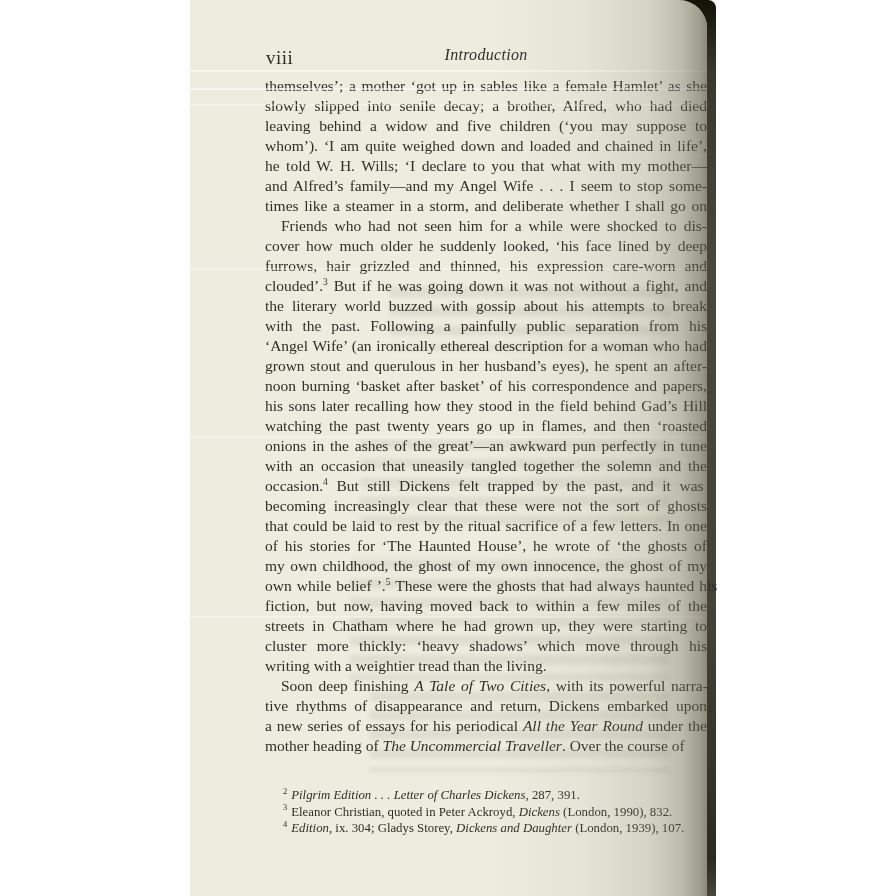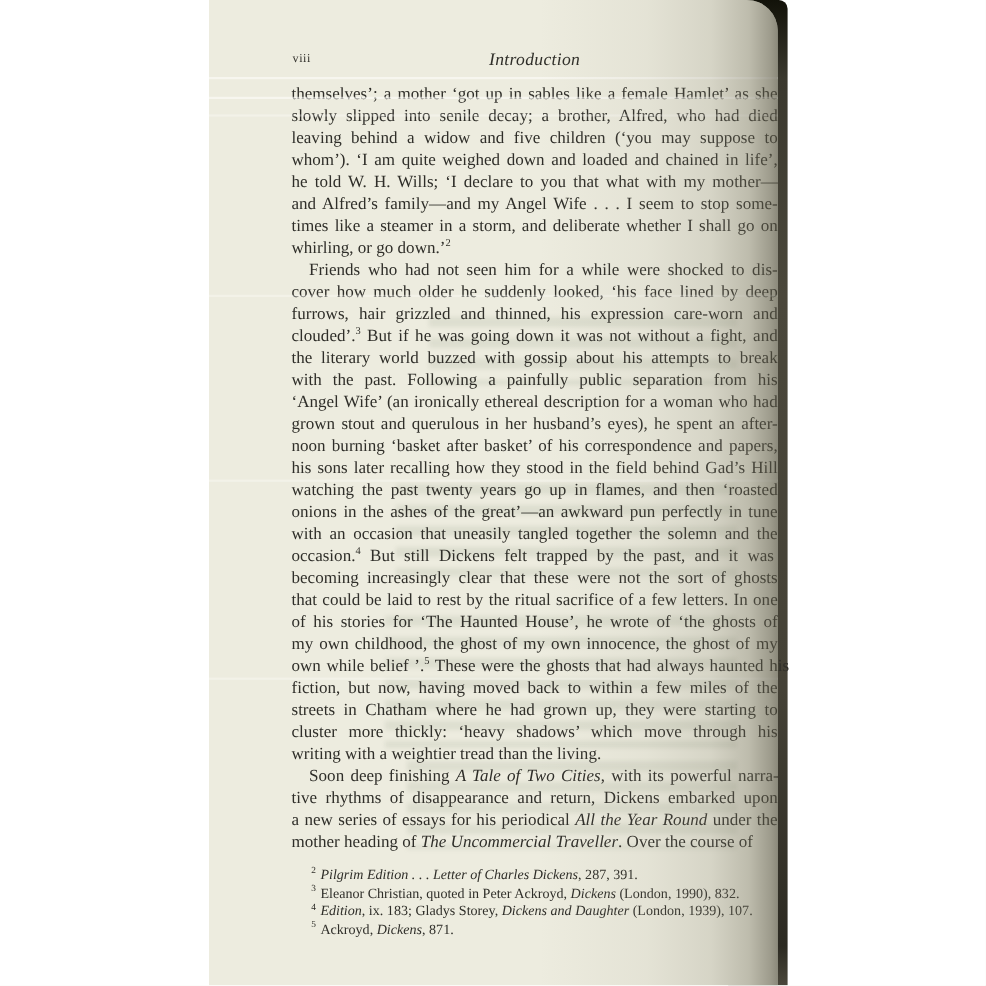--- a/index.html
+++ b/index.html
@@ -65,21 +65,21 @@
   .running-header {
     position: absolute;
     top: 46px; left: 75px;
     width: 442px;
     height: 20px;
     z-index: 2;
   }
   .pagenum {
     position: absolute;
     left: 1px; top: 1px;
-    font-size: 11px;
+    font-size: 19px;
     letter-spacing: 0.5px;
   }
   .runhead {
     display: block;
     text-align: center;
     font-style: italic;
     font-size: 16px;
     letter-spacing: 0.3px;
   }
   .body-text {
@@ -144,21 +144,20 @@
     </header>
 
     <main class="body-text">
         <div class="line"><span class="ln" style="word-spacing: 1.70573px;"><span>themselves’; a mother ‘got up in sables like a female Hamlet’ as she</span></span></div>
         <div class="line"><span class="ln" style="word-spacing: 4.22969px;"><span>slowly slipped into senile decay; a brother, Alfred, who had died</span></span></div>
         <div class="line"><span class="ln" style="word-spacing: 4.68438px;"><span>leaving behind a widow and five children (‘you may suppose to</span></span></div>
         <div class="line"><span class="ln" style="word-spacing: 2.10938px;"><span>whom’). ‘I am quite weighed down and loaded and chained in life’,</span></span></div>
         <div class="line"><span class="ln" style="word-spacing: 2.57812px;"><span>he told W. H. Wills; ‘I declare to you that what with my mother—</span></span></div>
         <div class="line"><span class="ln" style="word-spacing: 2.28005px;"><span>and Alfred’s family—and my Angel Wife . . . I seem to stop some-</span></span></div>
         <div class="line"><span class="ln" style="word-spacing: 1.7512px;"><span>times like a steamer in a storm, and deliberate whether I shall go on</span></span></div>
-        <div class="line last"><span class="ln"><span>whirling, or go down.’</span><sup>2</sup></span></div>
         <div class="line indent"><span class="ln" style="word-spacing: 3.07161px;"><span>Friends who had not seen him for a while were shocked to dis-</span></span></div>
         <div class="line"><span class="ln" style="word-spacing: 2.77415px;"><span>cover how much older he suddenly looked, ‘his face lined by deep</span></span></div>
         <div class="line"><span class="ln" style="word-spacing: 5.32227px;"><span>furrows, hair grizzled and thinned, his expression care-worn and</span></span></div>
         <div class="line"><span class="ln" style="word-spacing: 2.00841px;"><span>clouded’.</span><sup>3</sup><span> But if he was going down it was not without a fight, and</span></span></div>
         <div class="line"><span class="ln" style="word-spacing: 4.08125px;"><span>the literary world buzzed with gossip about his attempts to break</span></span></div>
         <div class="line"><span class="ln" style="word-spacing: 6.06076px;"><span>with the past. Following a painfully public separation from his</span></span></div>
         <div class="line"><span class="ln" style="word-spacing: 0.935937px;"><span>‘Angel Wife’ (an ironically ethereal description for a woman who had</span></span></div>
         <div class="line"><span class="ln" style="word-spacing: 1.8608px;"><span>grown stout and querulous in her husband’s eyes), he spent an after-</span></span></div>
         <div class="line"><span class="ln" style="word-spacing: 1.79861px;"><span>noon burning ‘basket after basket’ of his correspondence and papers,</span></span></div>
         <div class="line"><span class="ln" style="word-spacing: 1.60547px;"><span>his sons later recalling how they stood in the field behind Gad’s Hill</span></span></div>
@@ -177,19 +176,18 @@
         <div class="line last"><span class="ln"><span>writing with a weightier tread than the living.</span></span></div>
         <div class="line indent"><span class="ln" style="word-spacing: 1.8054px;"><span>Soon deep finishing </span><span class="it">A Tale of Two Cities</span><span>, with its powerful narra-</span></span></div>
         <div class="line"><span class="ln" style="word-spacing: 3.76172px;"><span>tive rhythms of disappearance and return, Dickens embarked upon</span></span></div>
         <div class="line"><span class="ln" style="word-spacing: 1.02885px;"><span>a new series of essays for his periodical </span><span class="it">All the Year Round</span><span> under the</span></span></div>
         <div class="line last"><span class="ln"><span>mother heading of </span><span class="it">The Uncommercial Traveller</span><span>. Over the course of</span></span></div>
       </main>
 
     <section class="footnotes">
         <div class="footnote"><span class="ln"><sup>2</sup><span class="it">Pilgrim Edition . . . Letter of Charles Dickens</span><span>, 287, 391.</span></span></div>
         <div class="footnote"><span class="ln"><sup>3</sup><span>Eleanor Christian, quoted in Peter Ackroyd, </span><span class="it">Dickens</span><span> (London, 1990), 832.</span></span></div>
-        <div class="footnote"><span class="ln"><sup>4</sup><span class="it">Edition</span><span>, ix. 183; Gladys Storey, </span><span class="it">Dickens and Daughter</span><span> (London, 1939), 107.</span></span></div>
-        <div class="footnote"><span class="ln"><sup>5</sup><span>Ackroyd, </span><span class="it">Dickens</span><span>, 871.</span></span></div>
+        <div class="footnote"><span class="ln"><sup>4</sup><span class="it">Edition</span><span>, ix. 304; Gladys Storey, </span><span class="it">Dickens and Daughter</span><span> (London, 1939), 107.</span></span></div>
       </section>
 
     <div class="curl-shadow"></div>
   </div>
 </div>
 
 </body></html>

